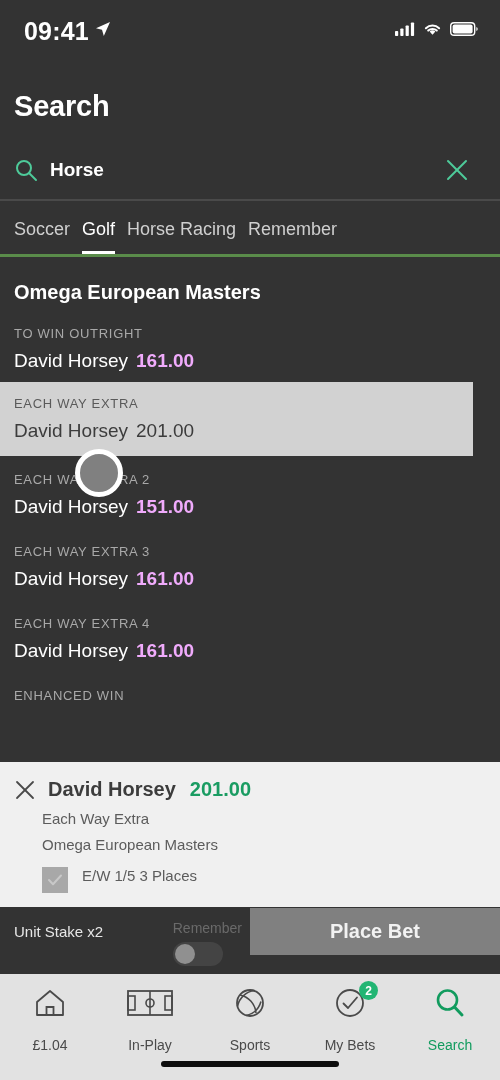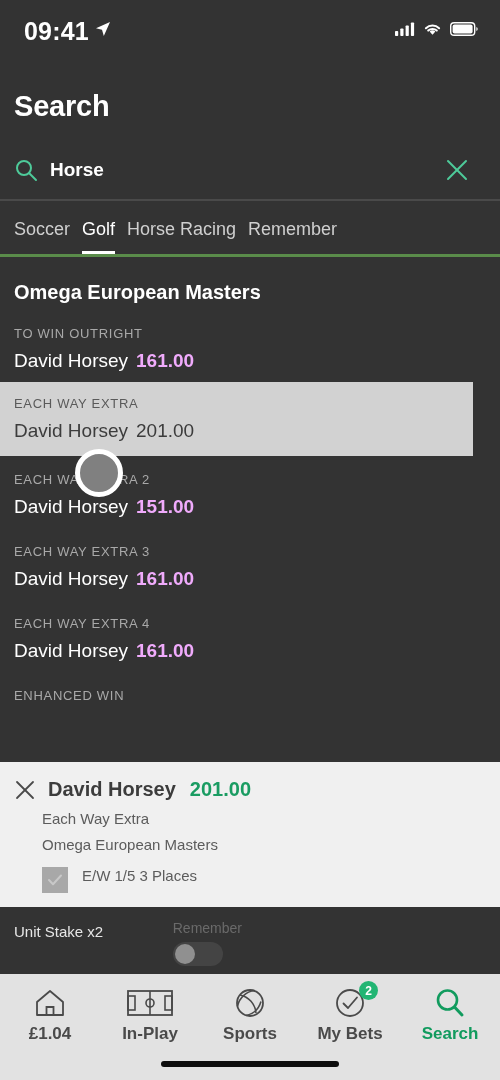--- a/index.html
+++ b/index.html
@@ -212,21 +212,21 @@
   }
   .nav-item {
     flex:1 1 0;
     display:flex;
     flex-direction:column;
     align-items:center;
     cursor:pointer;
     position:relative;
   }
   .nav-icon { height:38px; display:flex; align-items:center; justify-content:center; position:relative; }
-  .nav-label { font-size:17px; font-weight:bold; color:#4a4a4a; margin-top:2px; }
+  .nav-label { font-size:14px; font-weight:normal; color:#4a4a4a; margin-top:15px; }
   .nav-item.active .nav-label { color:#119b5e; }
   .nav-badge {
     position:absolute;
     top:-3px; right:-12px;
     width:19px; height:19px;
     border-radius:50%;
     background:#22b573;
     color:#ffffff;
     font-size:12px;
     font-weight:bold;
@@ -378,20 +378,23 @@
 </div>
 
 <div class="actionbar">
   <div class="ab-left">
     <span class="ab-stake">Unit Stake x2</span>
     <div class="ab-remember">
       <span class="ab-remember-label">Remember</span>
       <span class="ab-toggle"></span>
     </div>
   </div>
+  <div class="ab-place">
+    <span class="ab-place-label">Place Bet</span>
+  </div>
 </div>
 
 <div class="bottomnav">
 
   <div class="nav-item">
     <span class="nav-icon">
       <svg width="34" height="32" viewBox="0 0 34 32">
         <path d="M4 15 L17 4 L30 15 L30 28 L4 28 Z" stroke="#4a4a4a" stroke-width="1.8" fill="none" stroke-linejoin="round"></path>
         <path d="M13.5 28 L13.5 20 L20.5 20 L20.5 28" stroke="#4a4a4a" stroke-width="1.8" fill="none"></path>
       </svg>

